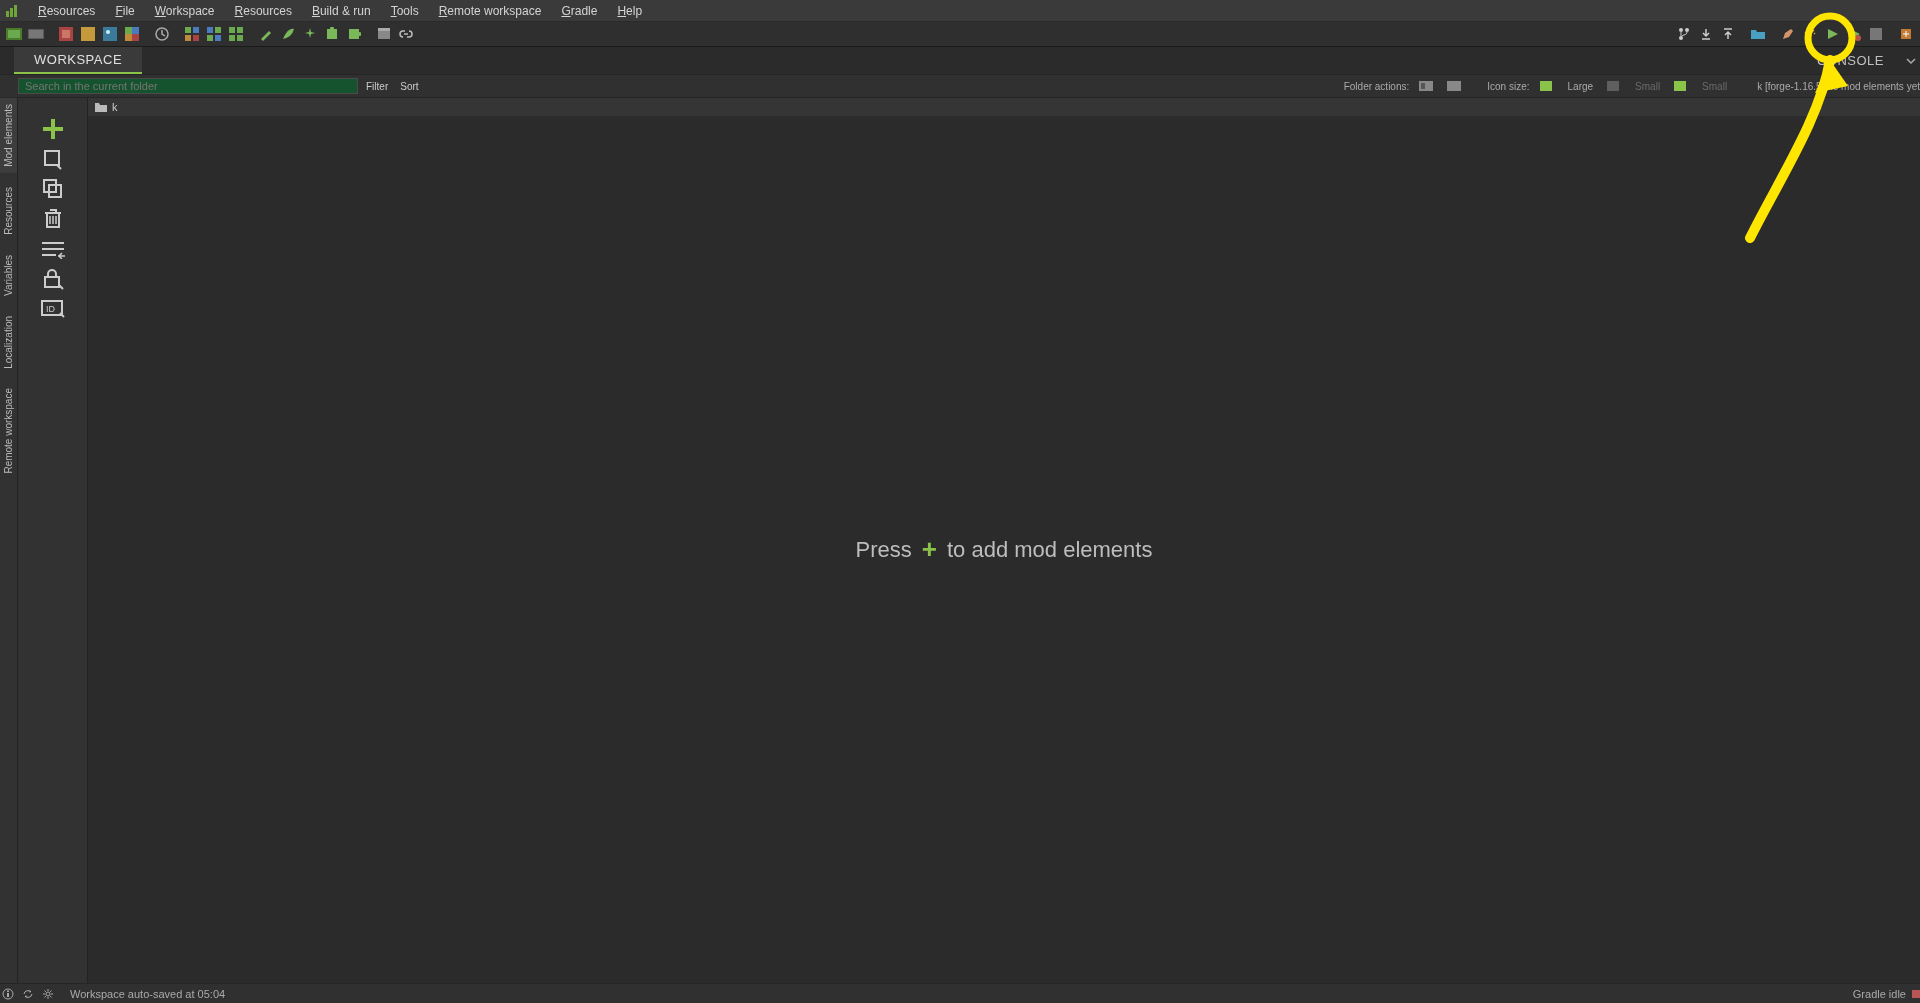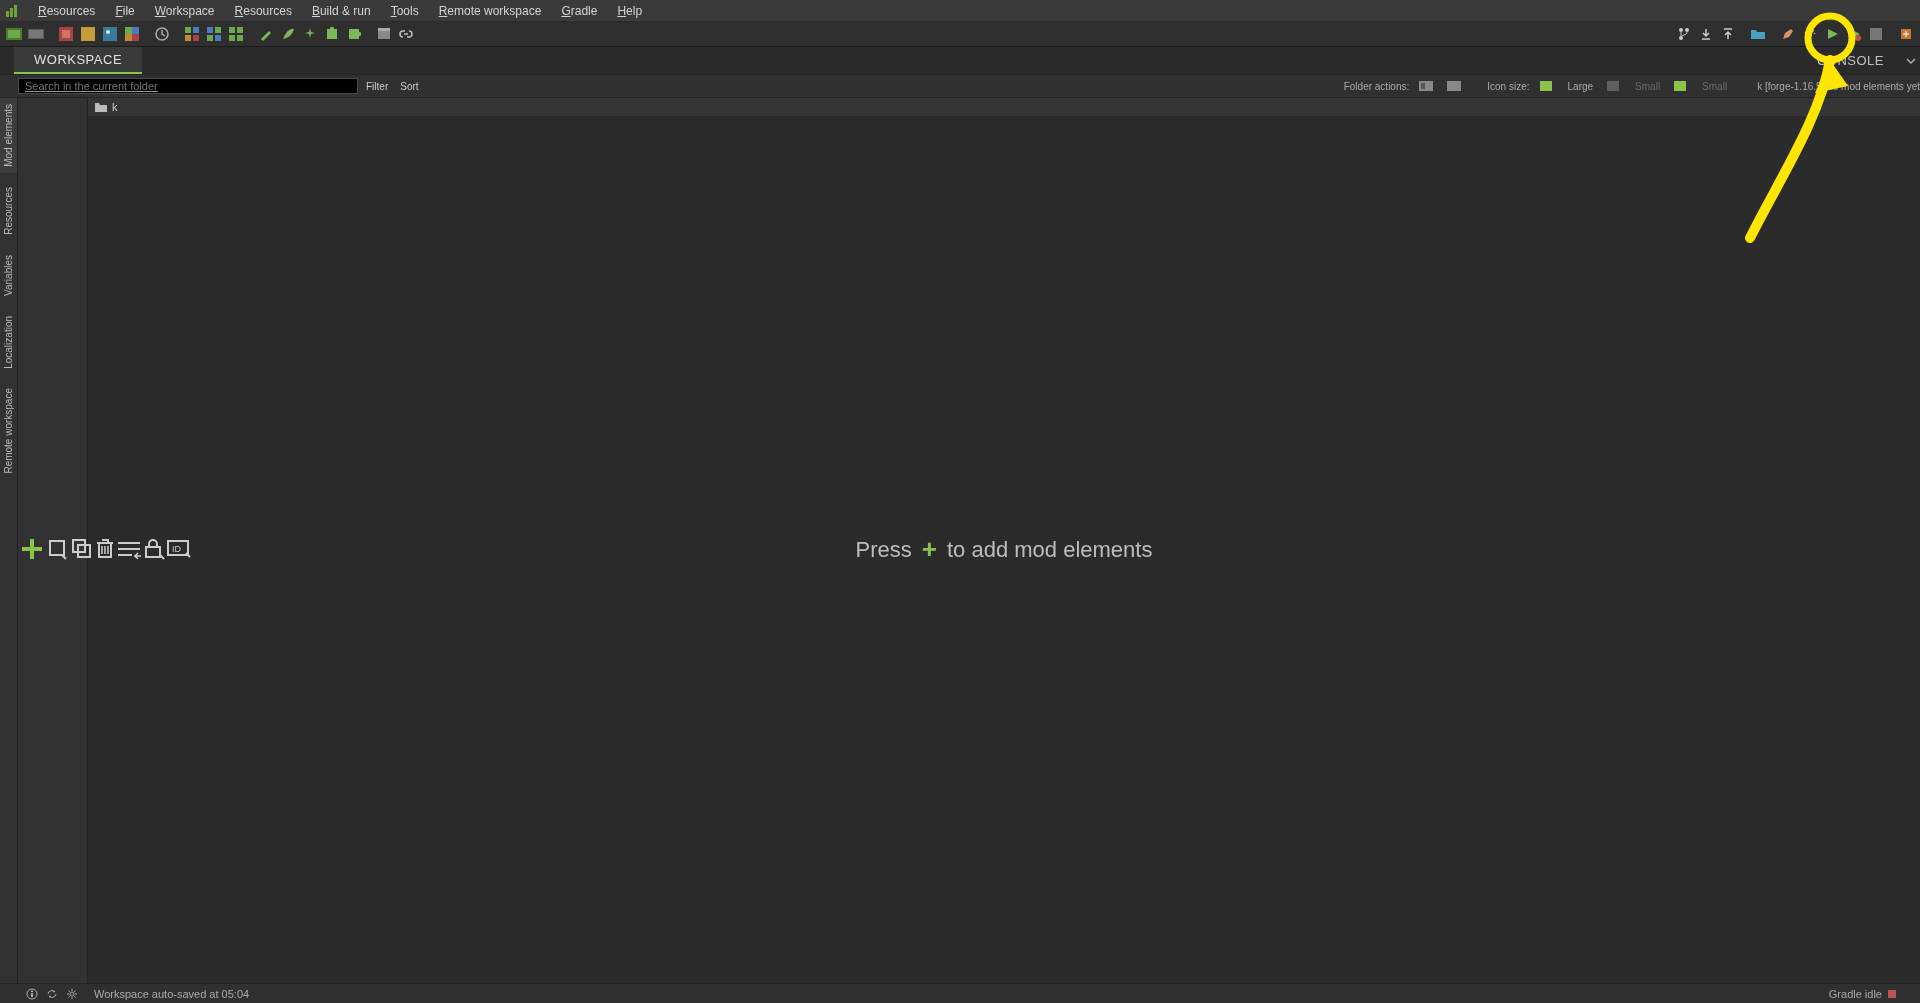--- a/index.html
+++ b/index.html
@@ -101,26 +101,25 @@
     background: #303030;
     display: flex;
     align-items: center;
     border-top: 1px solid #252525;
     border-bottom: 1px solid #252525;
   }
   .strip input.search {
     height: 16px;
     width: 340px;
     margin: 0 2px 0 18px;
-    background: #000000;
+    background: #14532d;
     border: 1px solid #4a4a4a;
     color: #999;
     padding: 0 6px;
     font-size: 11px;
-    text-decoration: underline;
   }
   .strip-btn {
     color: #ccc;
     font-size: 10px;
     padding: 2px 6px;
     cursor: pointer;
   }
   .strip-right { margin-left: auto; display: flex; align-items: center; gap: 6px; font-size: 10px; color: #aaa;}
   .chip { padding: 0 4px; display:flex; align-items:center; gap:16px; cursor:pointer;}
   .chip.green-box svg rect{ fill:#8bc34a;}
@@ -156,20 +155,21 @@
   .rail-label.active{
     background:#3d3d3d;
   }
   .rail-gap { height: 8px;}
 
   .side-tool-col {
     width: 70px;
     background: #323232;
     border-right: 1px solid #222;
     display: flex;
+    flex-direction: column;
     align-items: center;
     padding-top: 16px;
   }
   .side-tool-col .side-btn {
     width: 40px; height: 30px;
     display: flex; align-items: center; justify-content: center;
     cursor: pointer;
   }
 
   .main-area {
@@ -205,21 +205,21 @@
   }
 
   
   .statusbar {
     position: absolute;
     bottom: 0; left: 0; right: 0;
     height: 20px;
     background: #303030;
     display: flex;
     align-items: center;
-    padding: 0 24px;
+    padding: 0 0;
     font-size: 11px;
     color: #aaa;
     border-top: 1px solid #252525;
   }
   .statusbar .sb-icon { width:16px; height:16px; display:flex; align-items:center; justify-content:center; cursor:pointer; margin-right:4px;}
   .statusbar .spacer { flex:1; }
   .statusbar .dot { width:8px; height:8px; background:#b85656; margin-left:6px;}
 
   
   .annotation {

